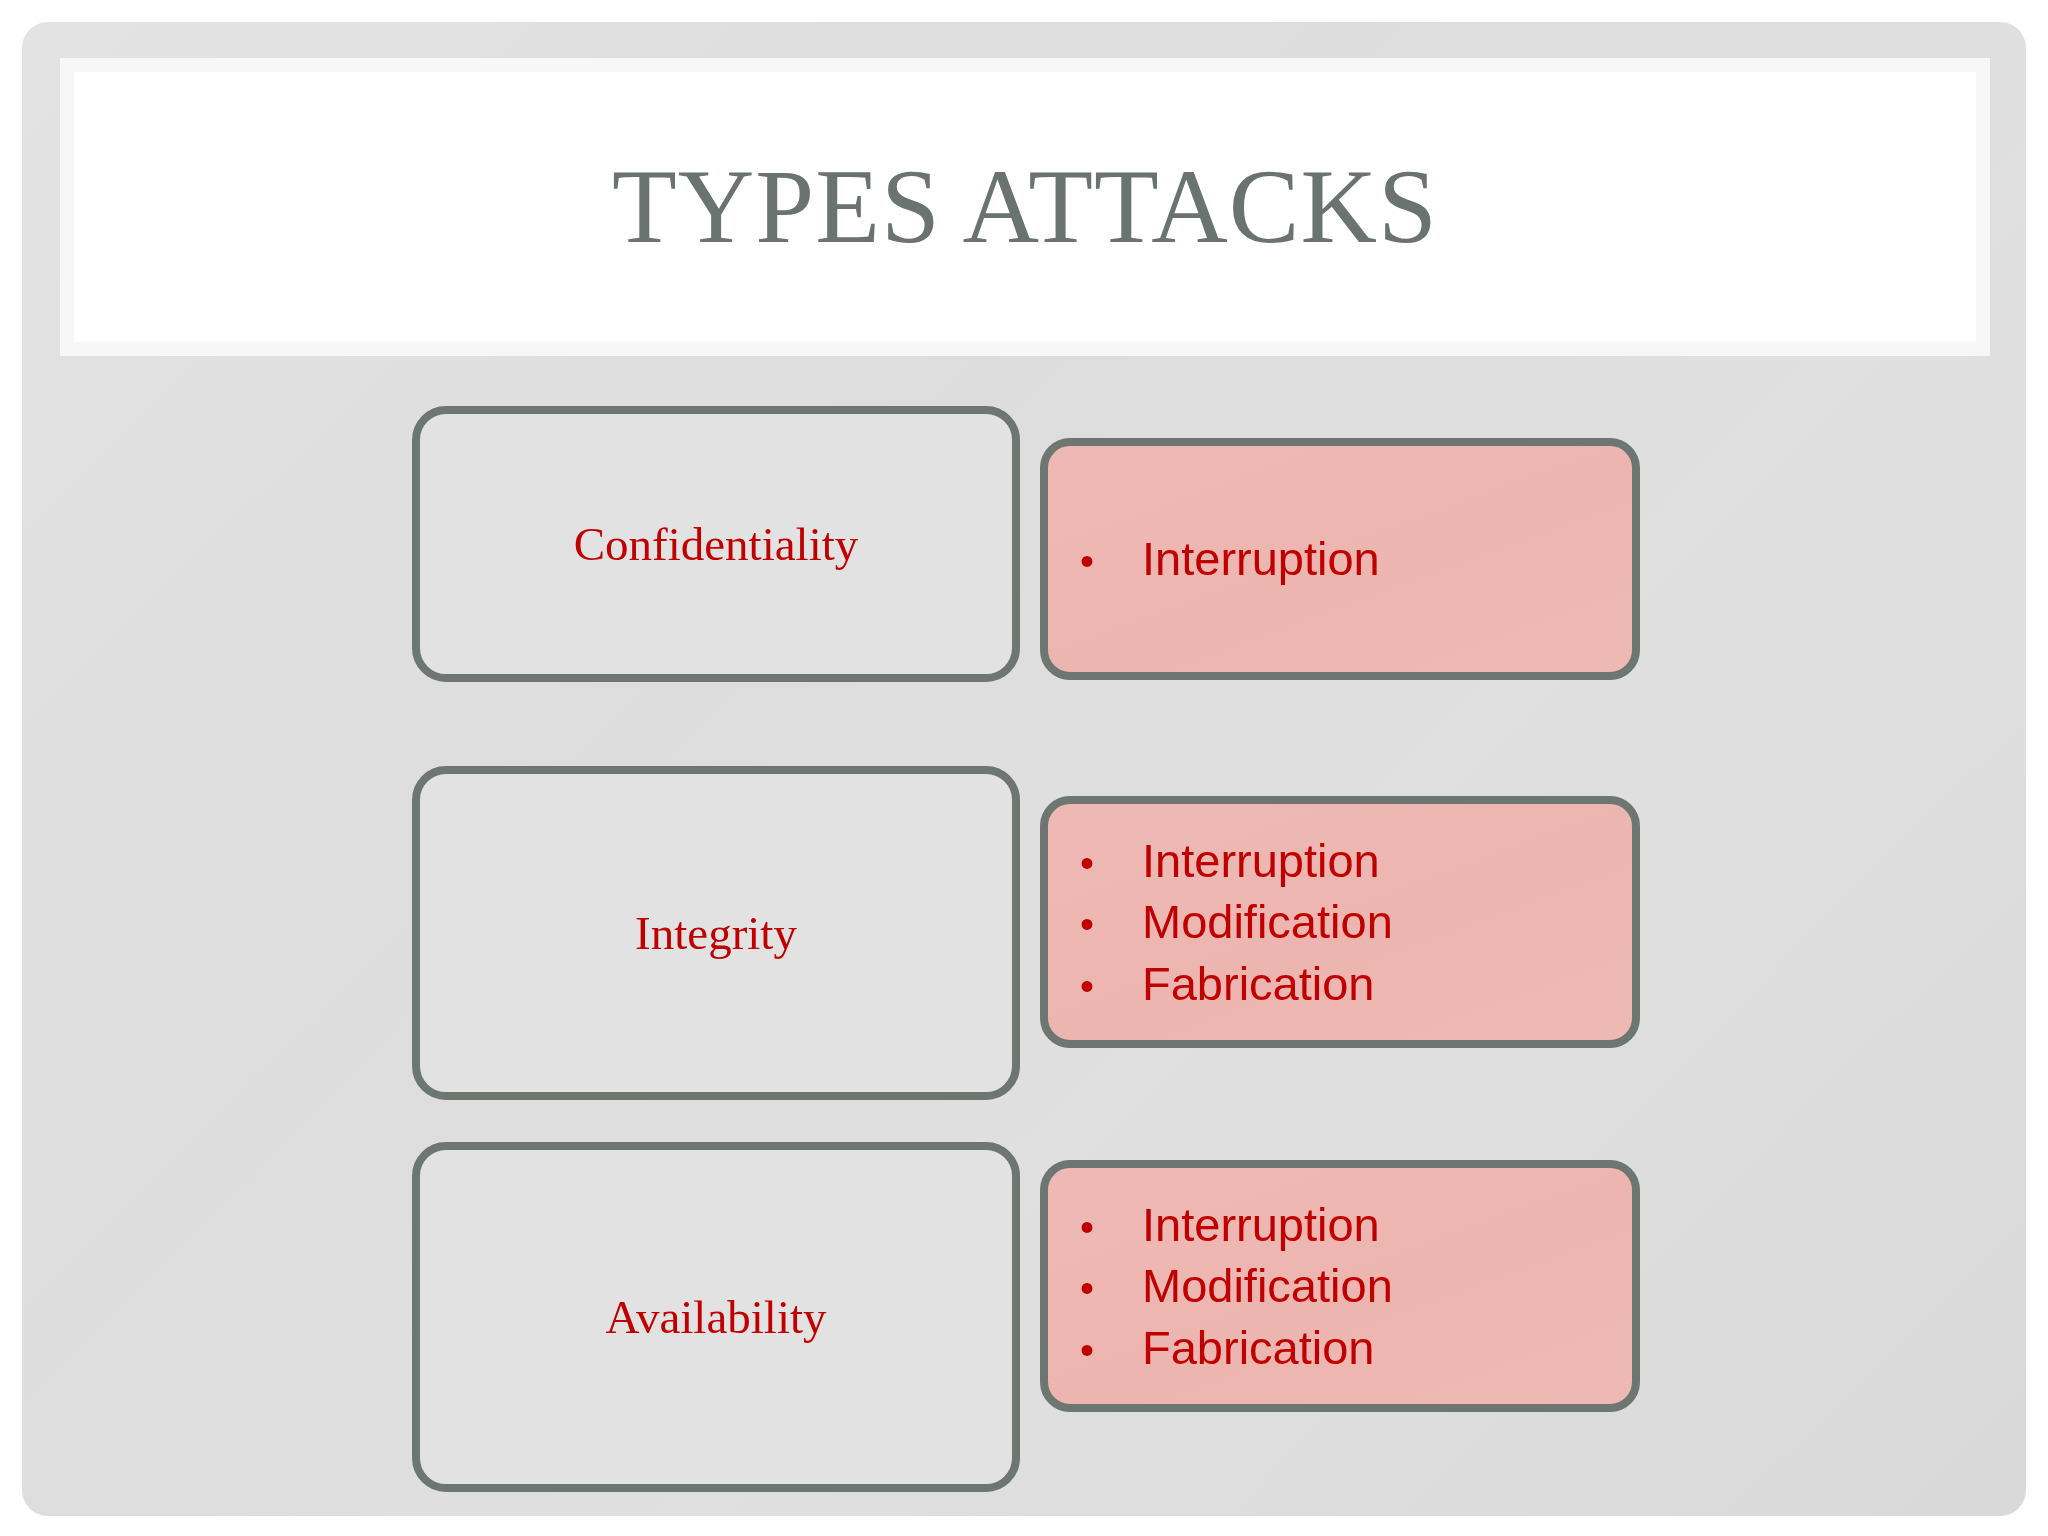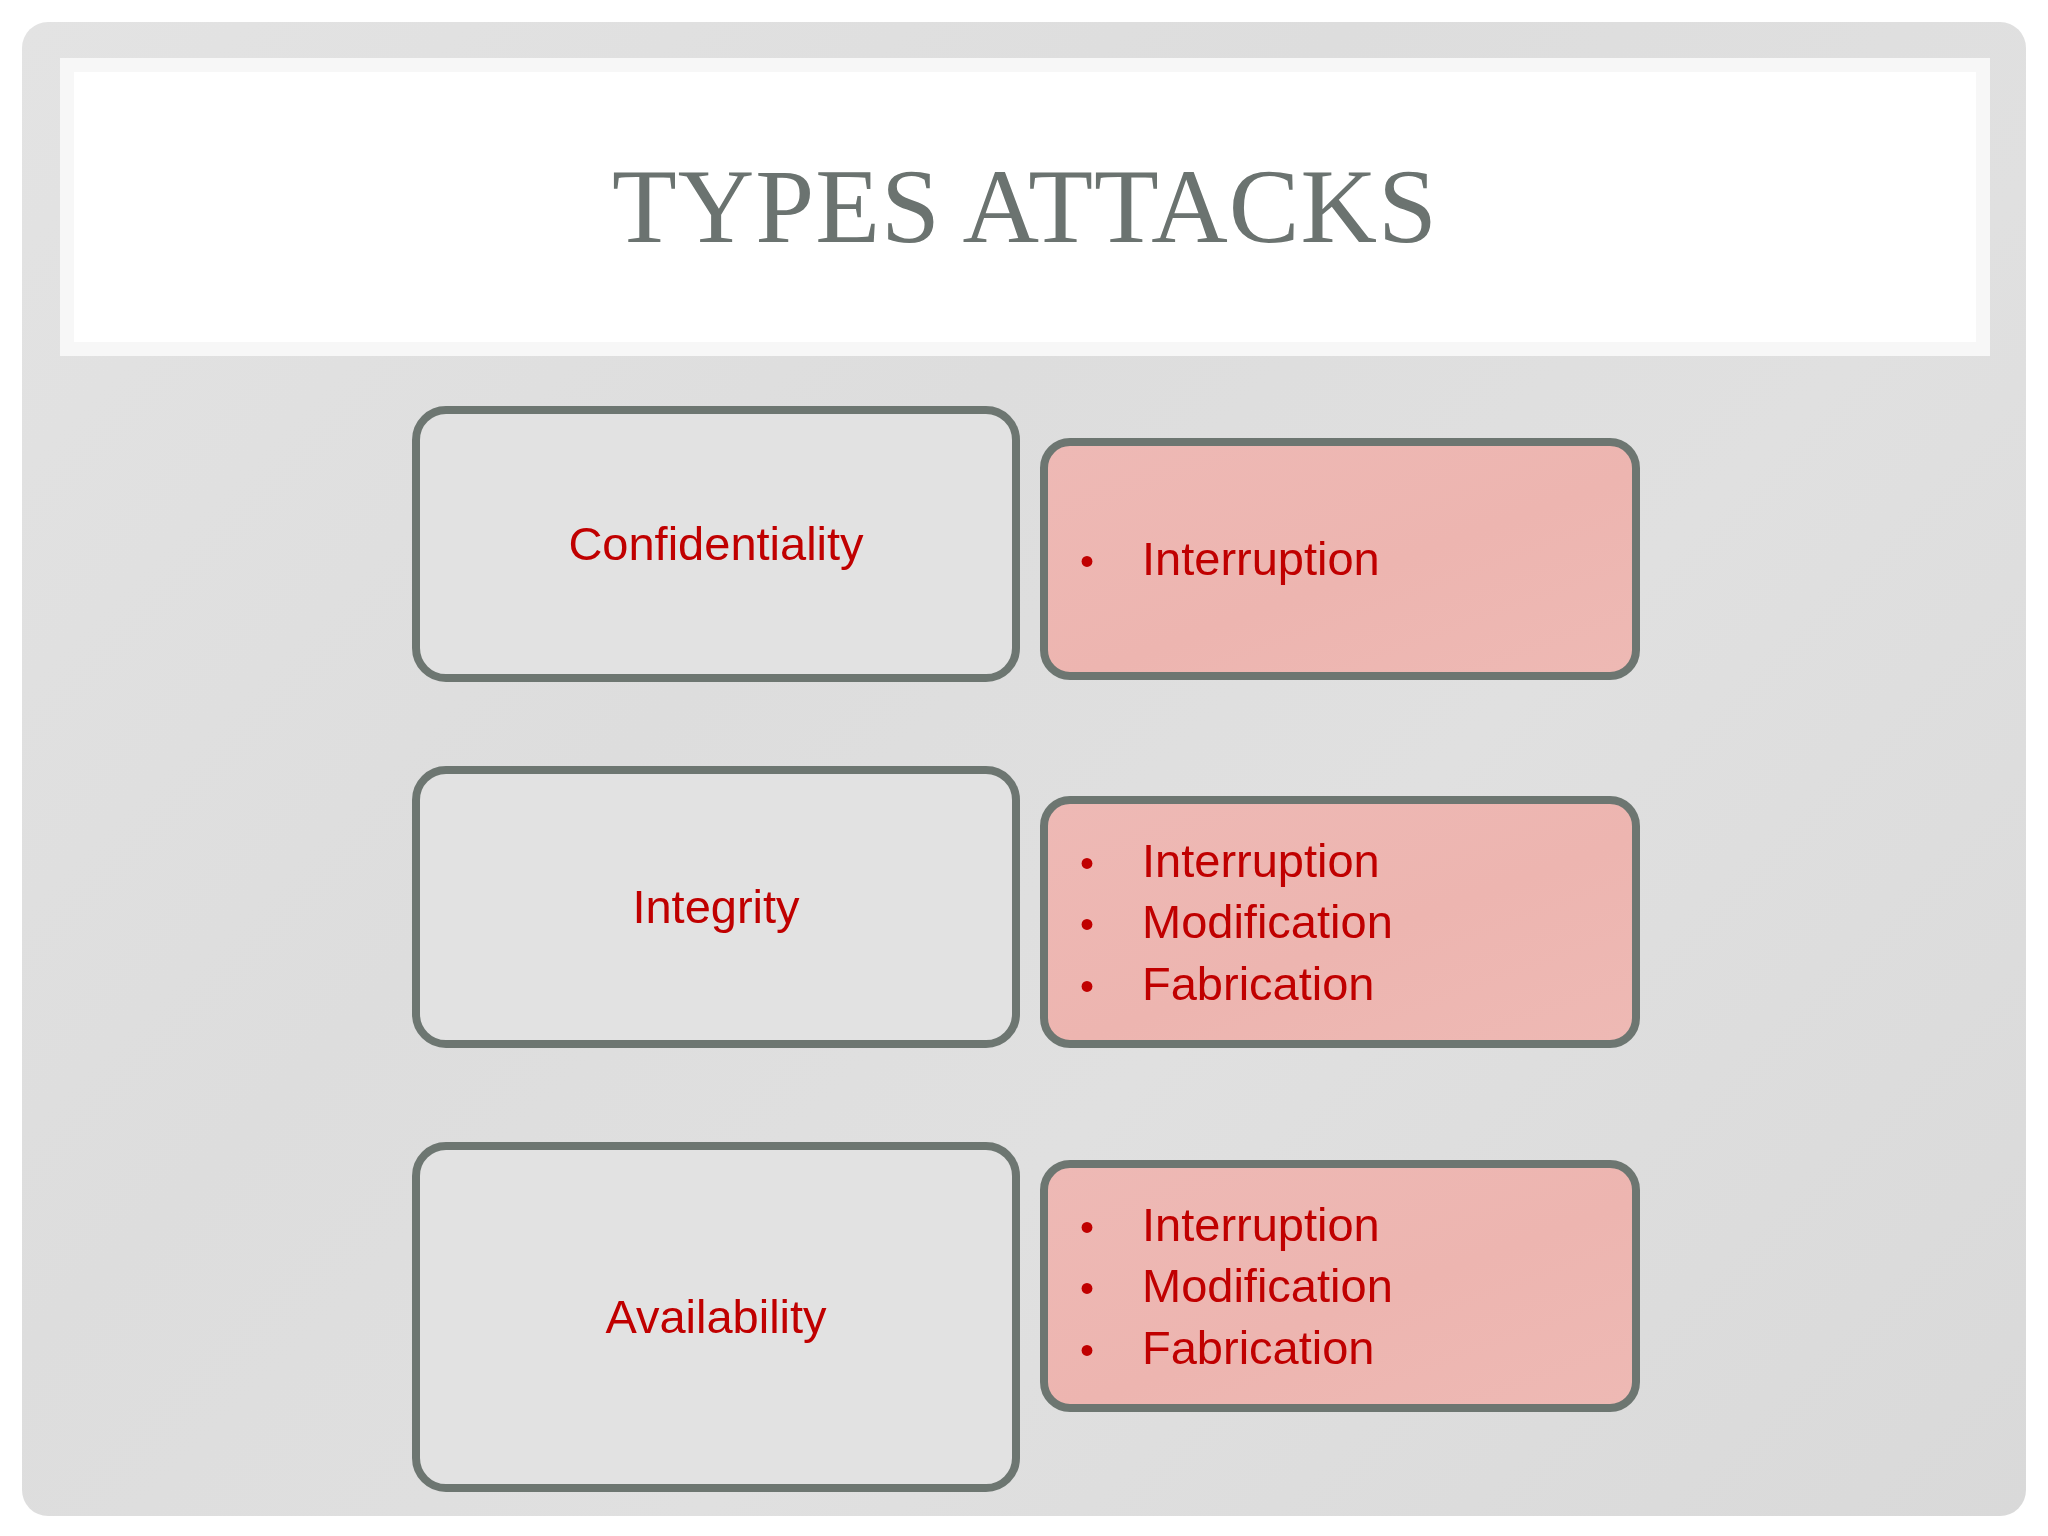--- a/index.html
+++ b/index.html
@@ -88,21 +88,21 @@
     display: flex;
     align-items: center;
     justify-content: center;
     z-index: 1;
   }
   .cat-label {
     color: #c00000;
     font-size: 47px;
     line-height: 1.15;
     text-align: right;
-    font-family: Liberation Sans, sans-serif;
+    font-family: Liberation Serif, serif;
   }
 
   
   .att-box {
     position: absolute;
     left: 1018px;
     top: 54px;
     width: 600px;
     height: 246px;
     box-sizing: border-box;
@@ -136,21 +136,21 @@
     font-size: 40px;
     text-align: left;
     padding-left: 14px;
   }
   .att-text {
     flex: 1 1 auto;
   }
 
   
   .row-1 .att-box { top: 56px; height: 242px; }
-  .row-2 .cat-box { top: 18px; height: 282px; }
+  .row-2 .cat-box { top: 18px; height: 334px; }
   .row-2 .att-box { top: 48px; height: 252px; }
   .row-3 .cat-box { top: 28px; height: 350px; }
   .row-3 .att-box { top: 46px; height: 252px; }
 </style>
 </head>
 <body>
 
 <div class="slide">
 
   <div class="title-band">

